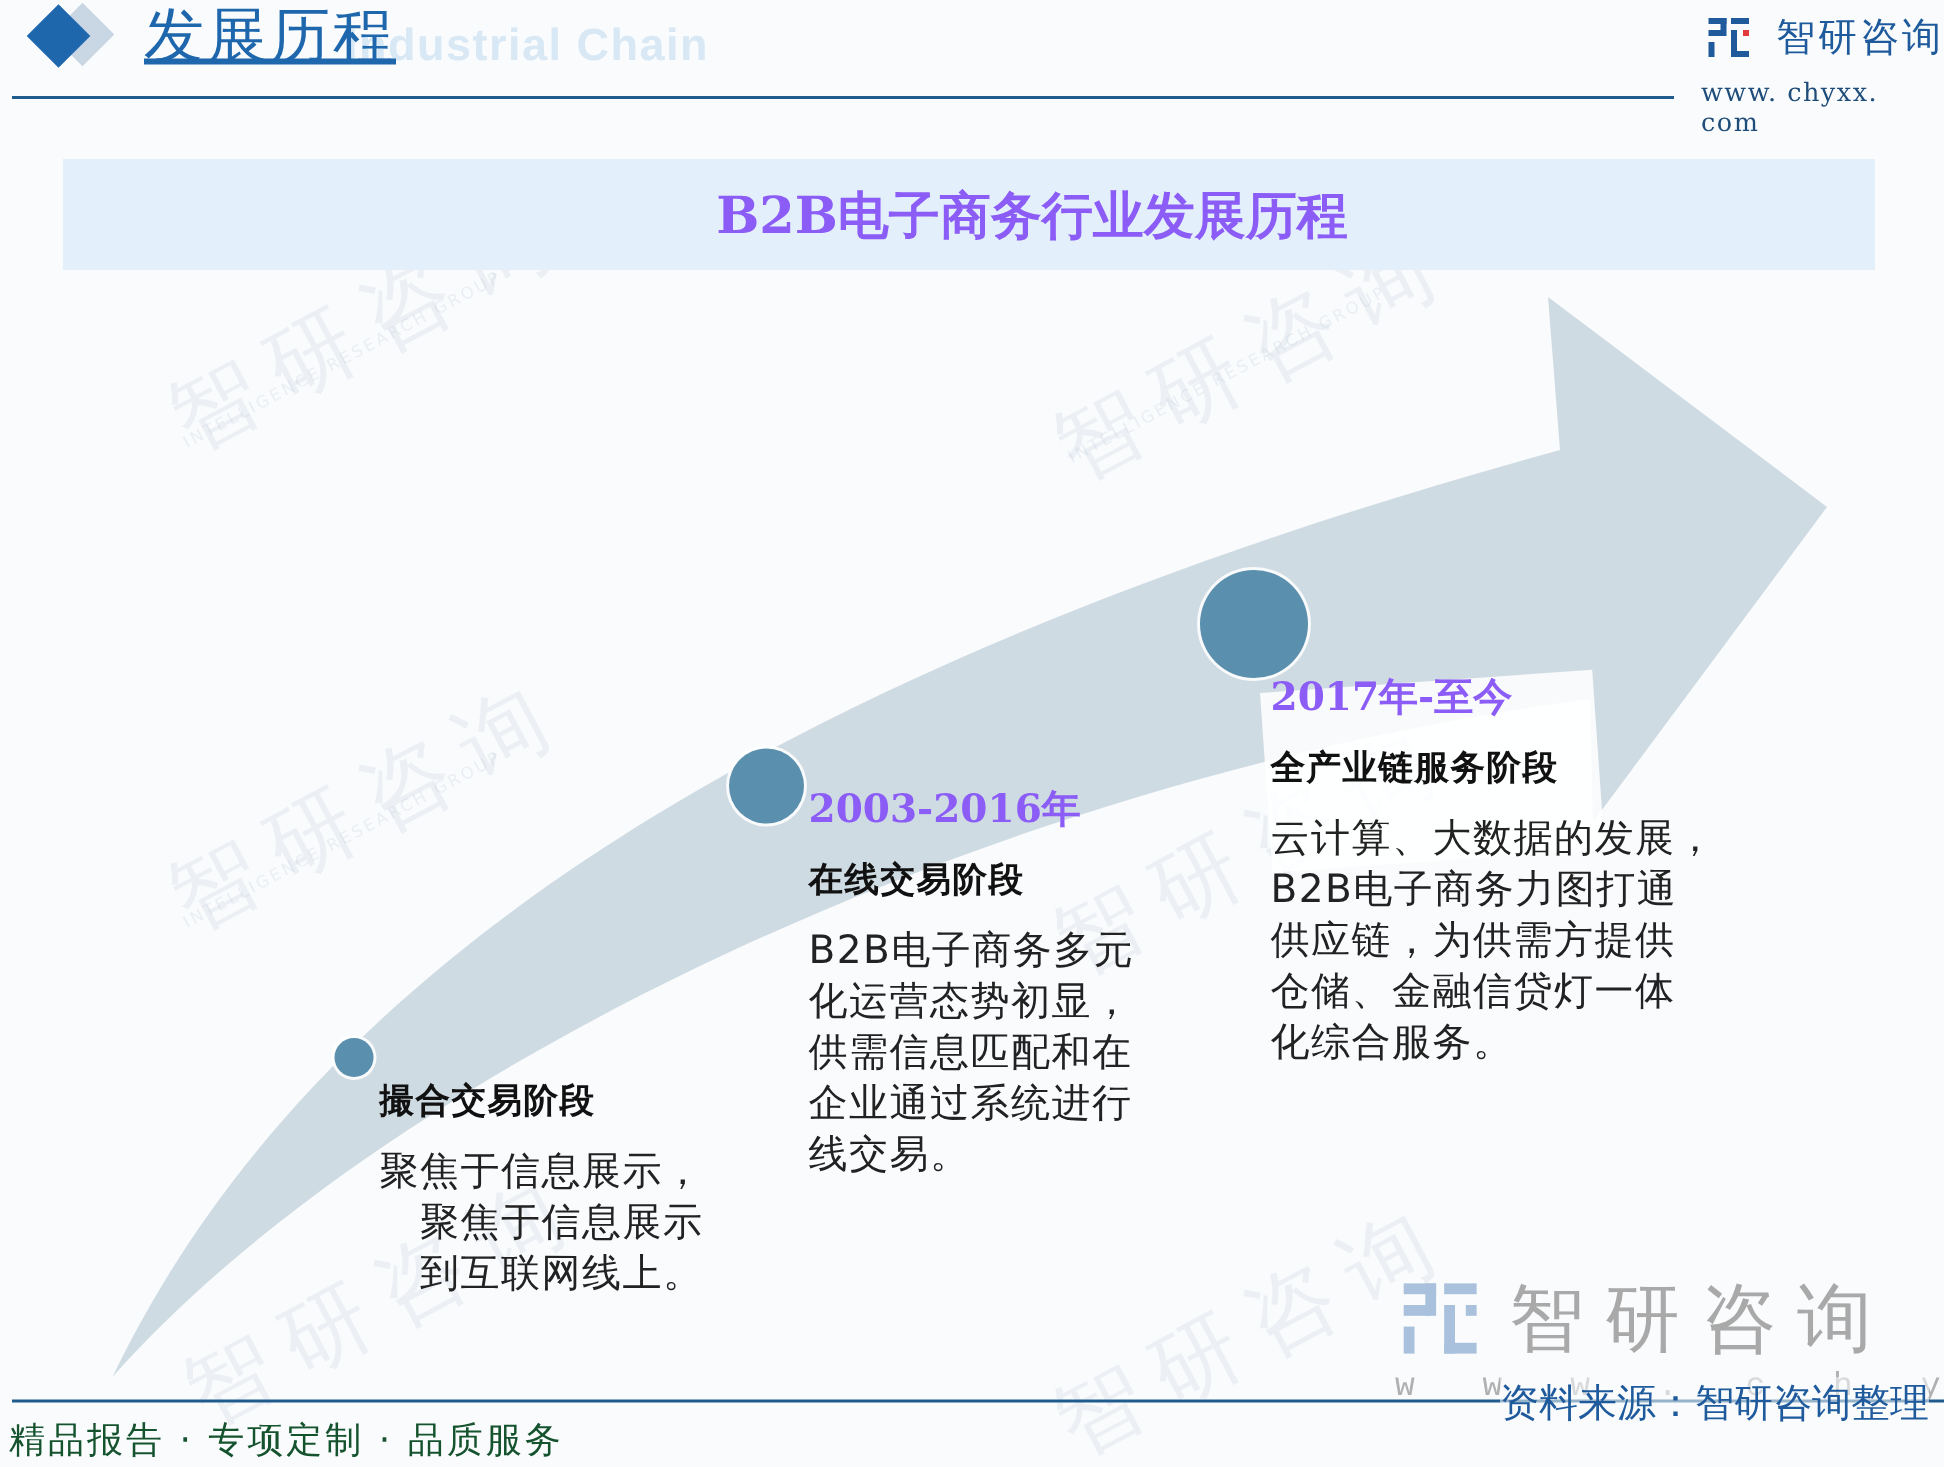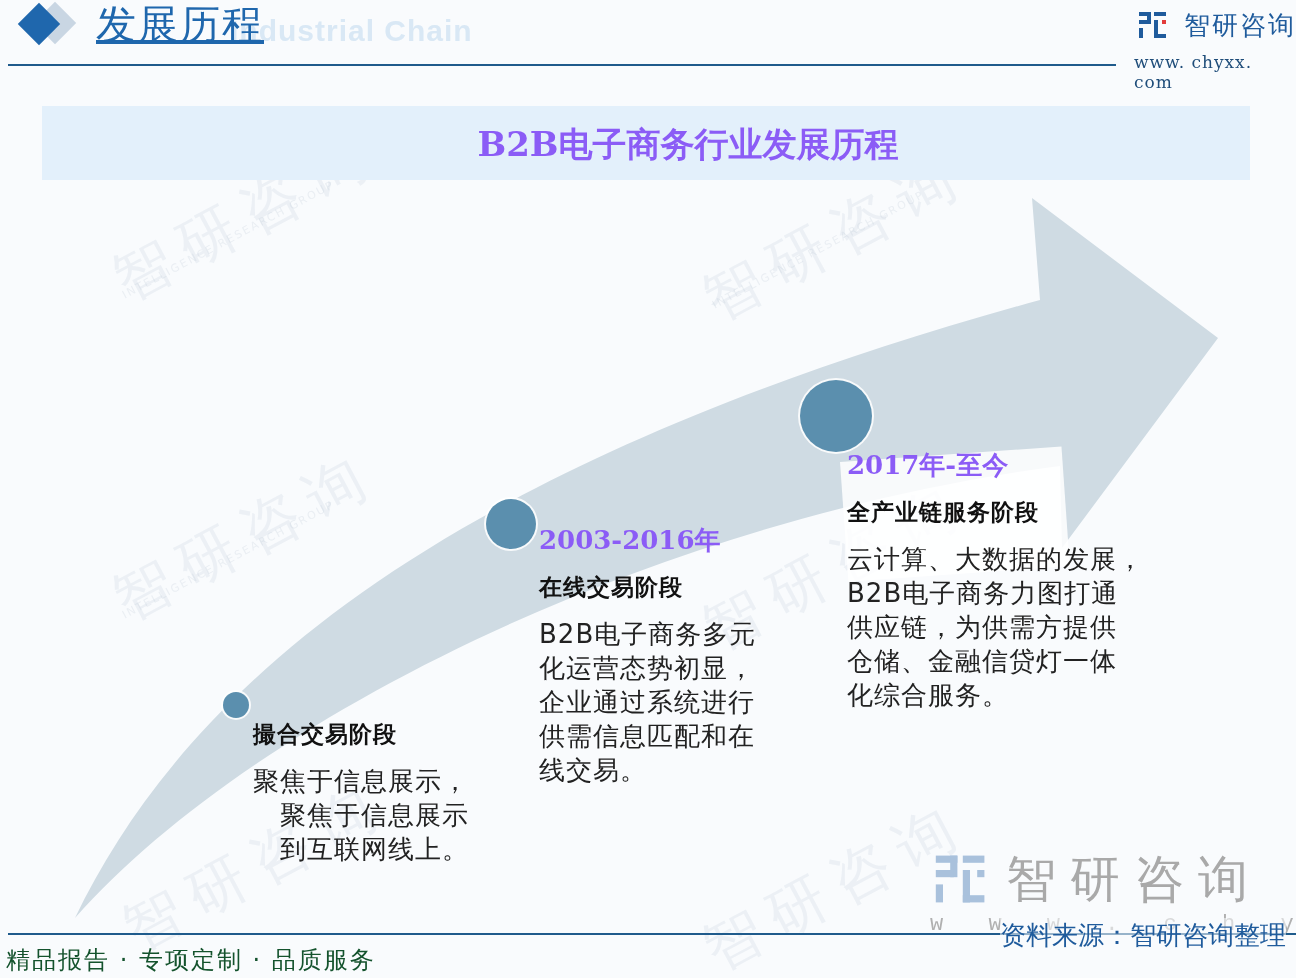--- a/index.html
+++ b/index.html
@@ -97,22 +97,22 @@
   </div>
 </div>
 
 <div class="abs dot" style="left:486px;top:499px;width:50px;height:50px;"></div>
 <div class="abs" style="left:539px;top:523px;">
   <div class="st-year">2003-2016年</div>
   <div class="st-name" style="margin-top:13px;">在线交易阶段</div>
   <div class="st-desc" style="margin-top:13px;">
     <div>B2B电子商务多元</div>
     <div>化运营态势初显，</div>
+    <div>供需信息匹配和在</div>
     <div>企业通过系统进行</div>
-    <div>供需信息匹配和在</div>
     <div>线交易。</div>
   </div>
 </div>
 
 <div class="abs dot" style="left:800px;top:380px;width:72px;height:72px;"></div>
 <div class="abs" style="left:847px;top:448px;">
   <div class="st-year">2017年-至今</div>
   <div class="st-name" style="margin-top:13px;">全产业链服务阶段</div>
   <div class="st-desc" style="margin-top:13px;">
     <div>云计算、大数据的发展，</div>

